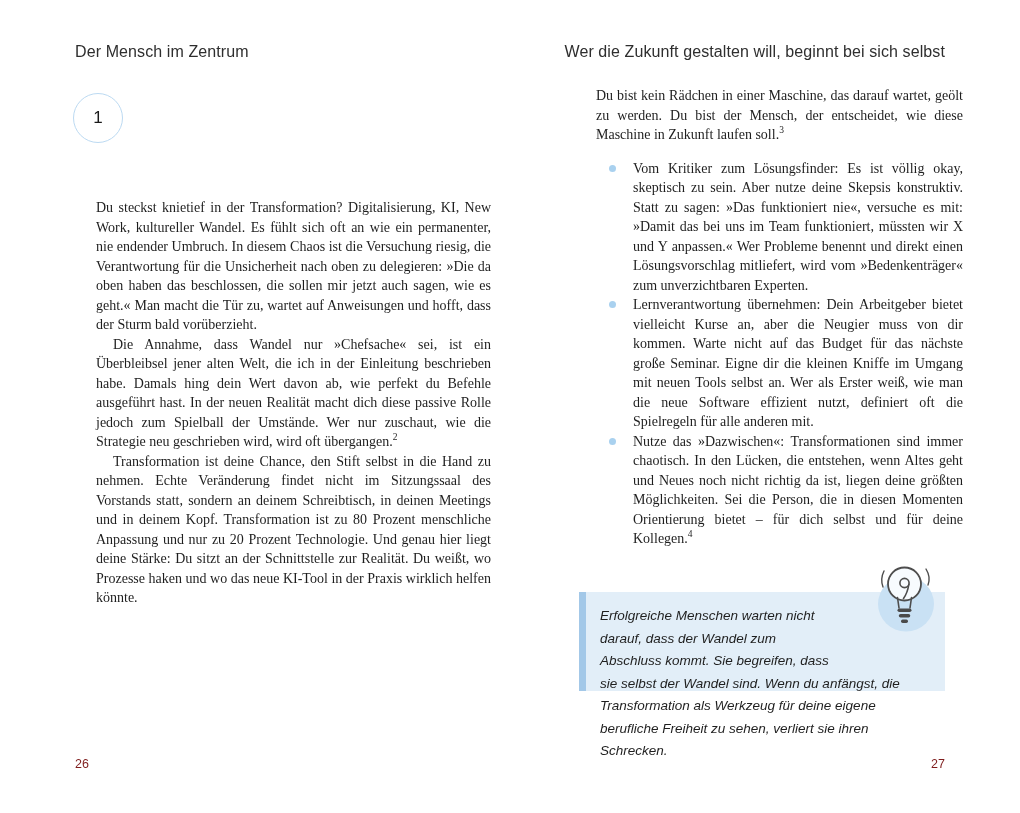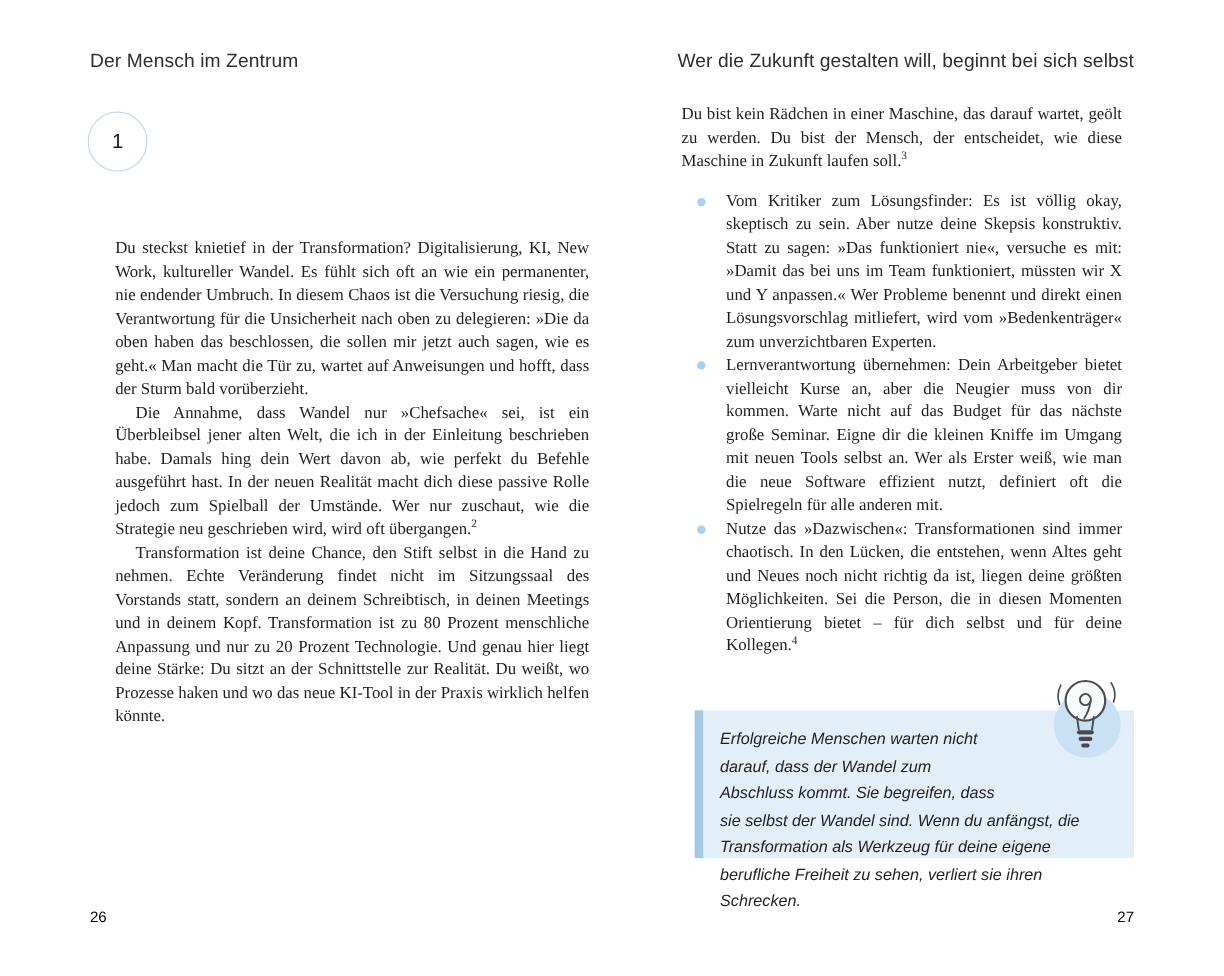--- a/index.html
+++ b/index.html
@@ -46,21 +46,21 @@
   }
   .body-col {
     position: absolute;
     font-size: 14px;
     line-height: 19.5px;
     text-align: justify;
     hyphens: auto;
     -webkit-hyphens: auto;
   }
   .left-body  { left: 75px;  top: 198px; width: 395px; margin-left: 21px; }
-  .right-body { left: 568px; top: 86px;  width: 367px; }
+  .right-body { left: 596px; top: 86px;  width: 367px; }
   .body-col p { margin: 0; }
   .body-col p.indent { text-indent: 17px; }
   sup { font-size: 9.5px; line-height: 0; }
 
   
   ul.takeaways {
     list-style: none;
     margin: 14px 0 0 0;
     padding: 0;
   }
@@ -74,21 +74,21 @@
     left: 13px; top: 6px;
     width: 7px; height: 7px;
     border-radius: 50%;
     background: #a9d1ef;
   }
 
   
   .callout {
     position: absolute;
     left: 579px; top: 592px;
-    width: 366px; height: 123px;
+    width: 366px; height: 99px;
     background: #e2eef8;
     border-left: 7px solid #a3c8e8;
     box-sizing: border-box;
   }
   .callout-text {
     margin: 13px 16px 0 14px;
     font-family: "Liberation Sans", sans-serif;
     font-style: italic;
     font-size: 13.5px;
     line-height: 22.5px;
@@ -104,21 +104,21 @@
     left: 870px; top: 560px;
     width: 72px; height: 84px;
   }
 
   
   .page-number {
     position: absolute;
     top: 757px;
     font-family: "Liberation Sans", sans-serif;
     font-size: 12.5px;
-    color: #000000;
+    color: #7f1d1d;
   }
   .pn-left  { left: 75px; }
   .pn-right { right: 75px; text-align: right; }
 </style>
 </head>
 <body>
 
 <div id="spread">
 
   <div class="running-header rh-left">Der Mensch im Zentrum</div>

